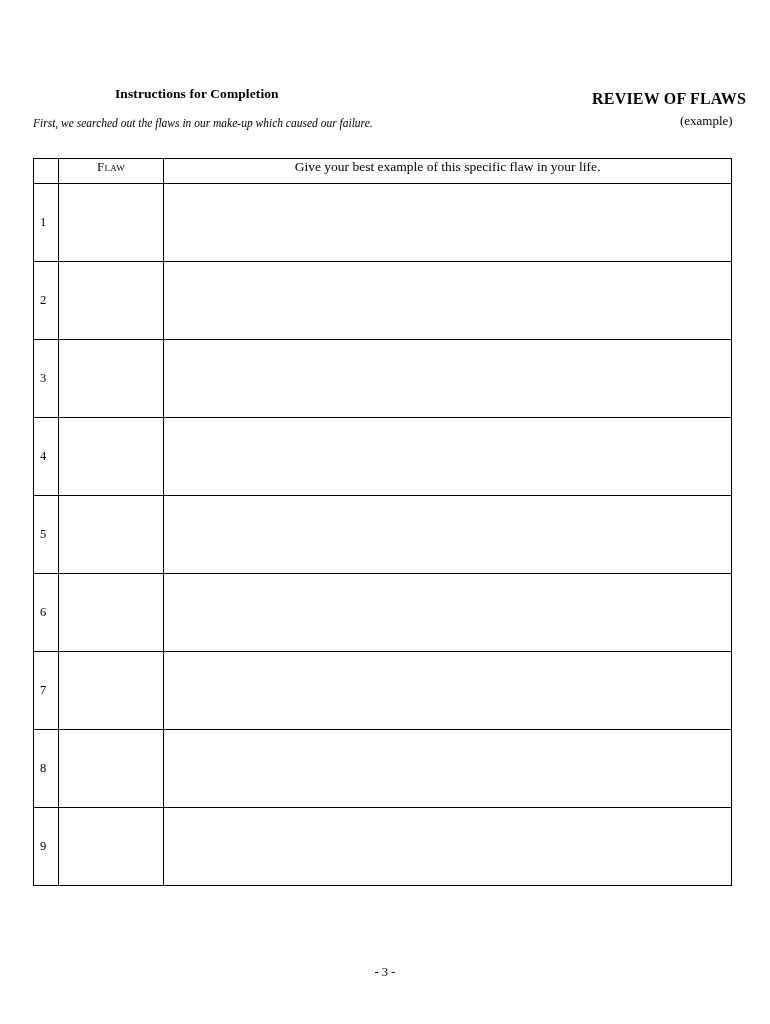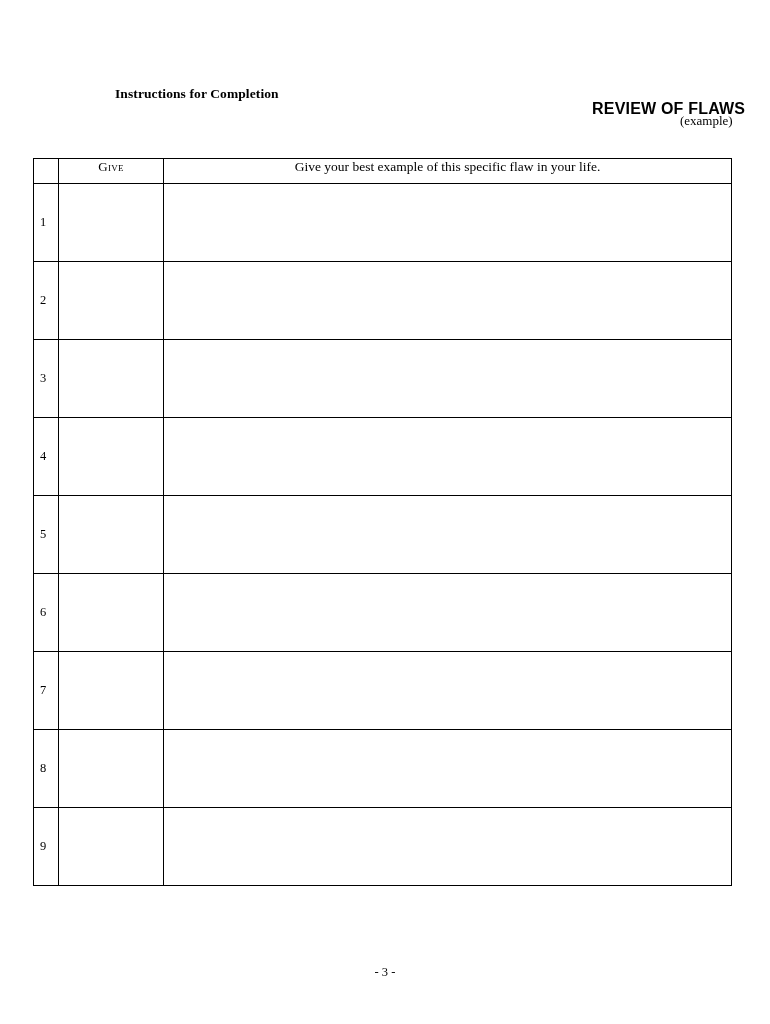--- a/index.html
+++ b/index.html
@@ -35,22 +35,22 @@
     top: 86px;
     font-family: "Liberation Serif", serif;
     font-weight: bold;
     font-size: 13.5px;
     letter-spacing: 0.1px;
     white-space: nowrap;
   }
   .doc-title {
     position: absolute;
     left: 592px;
-    top: 100px;
-    font-family: Liberation Sans, sans-serif;
+    top: 90px;
+    font-family: Liberation Serif, serif;
     font-weight: bold;
     font-size: 16px;
     letter-spacing: 0.2px;
     white-space: nowrap;
   }
   .doc-subtitle {
     position: absolute;
     left: 680px;
     top: 113px;
     font-family: "Liberation Serif", serif;
@@ -142,32 +142,33 @@
 </style>
 </head>
 <body>
 
 <div class="page">
 
   <div class="header">
     <div class="instructions-title">Instructions for Completion</div>
     <div class="doc-title">REVIEW OF FLAWS</div>
     <div class="doc-subtitle">(example)</div>
+    <div class="lead-line">First, we searched out the flaws in our make-up which caused our failure.</div>
   </div>
 
   <table class="flaws">
     <colgroup>
       <col class="col-num">
       <col class="col-flaw">
       <col class="col-example">
     </colgroup>
     <thead>
       <tr>
         <th class="hdr-blank"></th>
-        <th class="hdr-flaw">Give</th>
+        <th class="hdr-flaw">Flaw</th>
         <th class="hdr-example">Give your best example of this specific flaw in your life.</th>
       </tr>
     </thead>
     <tbody>
 
       <tr>
         <td class="num">1</td>
         <td class="cell-flaw">
           <textarea class="fillin" style=""></textarea>
         </td>

